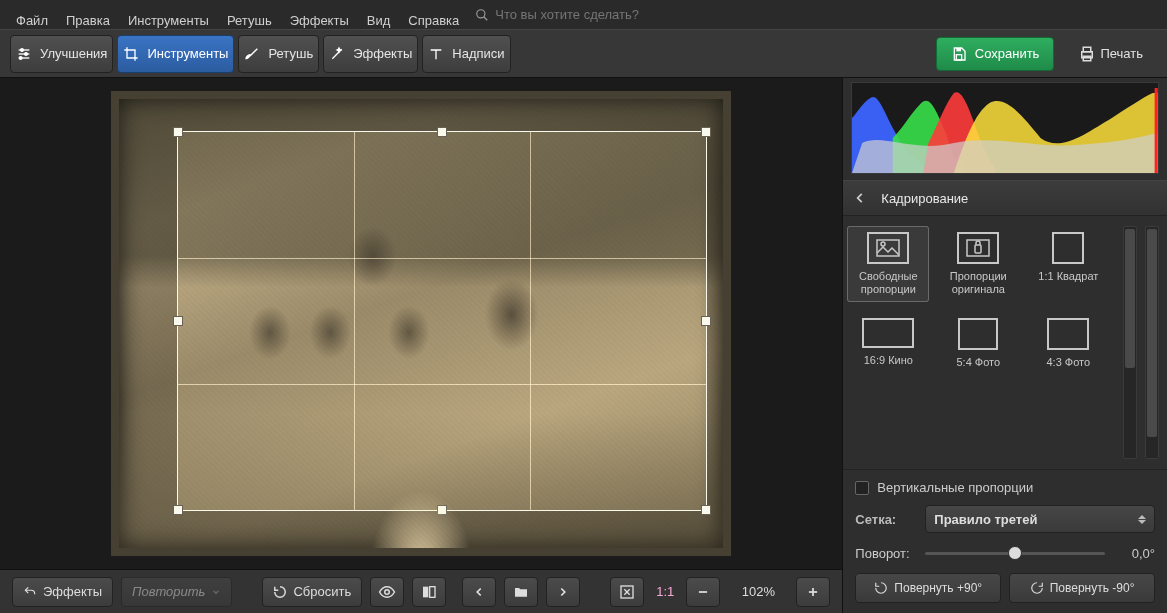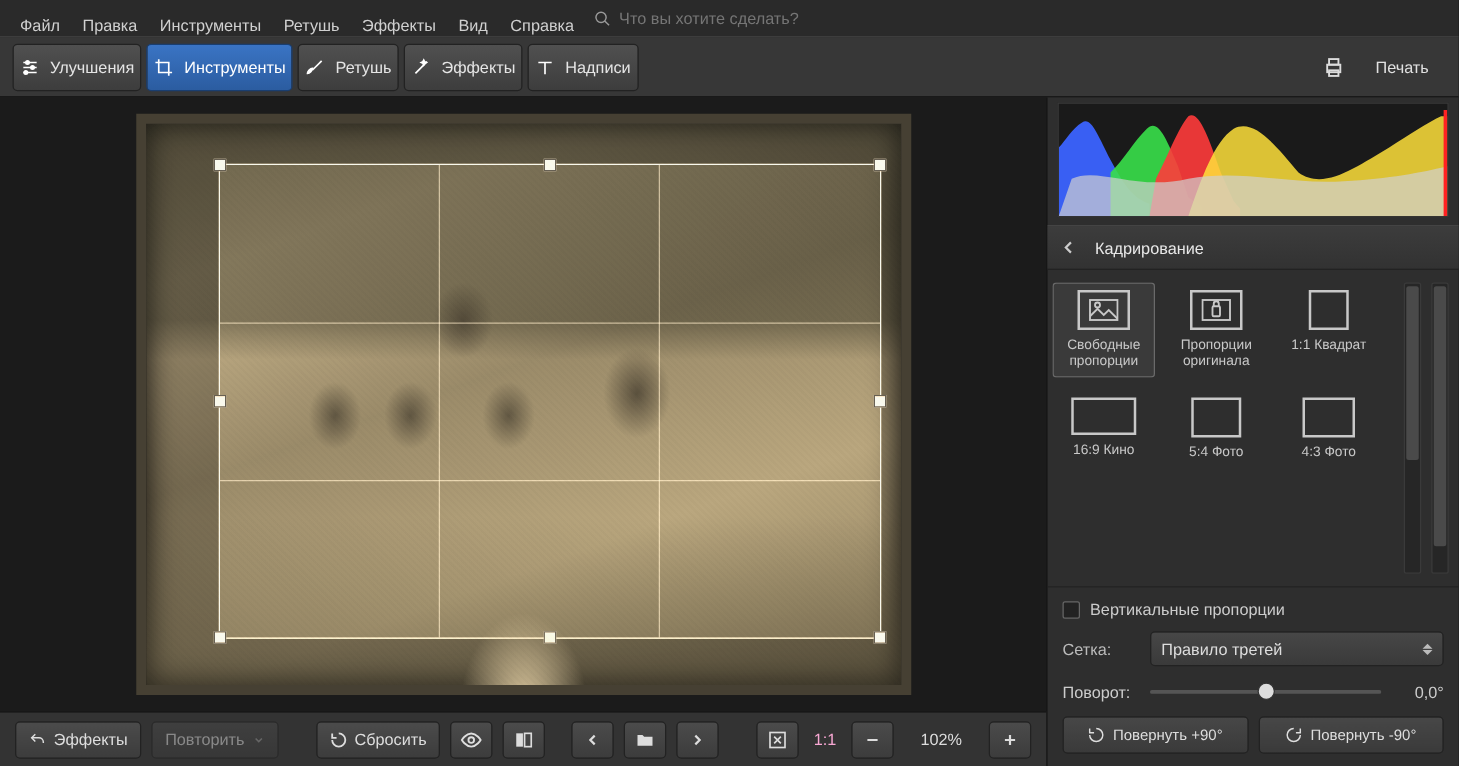--- a/index.html
+++ b/index.html
@@ -9,21 +9,21 @@
 .menu-item { padding: 4px 8px; color: #d0d0d0; cursor: pointer; margin-top: 12px; }
 .search-box { display: flex; align-items: center; margin-left: 6px; color: #888; gap: 6px; }
 .search-box input { background: transparent; border: none; outline: none; color: #14b8a6; width: 180px; font-size: 13px; }
 
 .toolbar { background: #373737; height: 48px; display: flex; align-items: center; padding: 0 10px; gap: 0; border-bottom: 1px solid #111; }
 .tool-tab { display: flex; align-items: center; gap: 8px; padding: 0 5px; height: 38px; color: #e5e5e5; border-radius: 4px; cursor: pointer; margin-right: 4px; background: linear-gradient(#505050,#3d3d3d); border:1px solid #222; }
 .tool-tab.active { background: linear-gradient(#3a74c4,#2b5ca0); border:1px solid #1a3e70; color:#fff; }
 .tool-tab .ic { width:16px; height:16px; display:inline-flex; }
 .spacer { flex:1; }
 .btn-save { background: linear-gradient(#2fae5f,#1f8b49); border:1px solid #126b34; color:#fff; height:34px; display:flex; align-items:center; gap:8px; padding:0 14px; border-radius:4px; cursor:pointer; margin-right:10px;}
-.btn-print { display:flex; align-items:center; gap:24px; height:34px; padding:0 14px; cursor:pointer; color:#e0e0e0; }
+.btn-print { display:flex; align-items:center; gap:4px; height:34px; padding:0 14px; cursor:pointer; color:#e0e0e0; }
 
 .main { flex:1; display:flex; min-height:0; }
 .canvas-area { flex:1; background:#1b1b1b; position:relative; display:flex; flex-direction:column; }
 .canvas-viewport { flex:1; display:flex; align-items:center; justify-content:center; position:relative; }
 
 .photo { position:relative; width:620px; height:465px; background: linear-gradient(160deg,#9c8c63 0%, #b7a67a 20%, #8b7d56 45%, #a99869 70%, #7d7049 100%); border:8px solid #3a362a; box-shadow: 0 0 25px #000 inset; filter: sepia(0.6) contrast(0.95); overflow:hidden; }
 .photo::before { content:""; position:absolute; inset:0; background:
   radial-gradient(ellipse 40px 50px at 42% 35%, rgba(60,50,35,0.7) 0%, transparent 60%),
   radial-gradient(ellipse 35px 45px at 25% 52%, rgba(55,48,32,0.65) 0%, transparent 60%),
   radial-gradient(ellipse 35px 45px at 35% 52%, rgba(55,48,32,0.65) 0%, transparent 60%),
@@ -62,39 +62,39 @@
 .preset .thumb.wide { width:52px; height:30px; }
 .preset .thumb.narrow { width:40px; height:32px; }
 .preset .lbl { font-size:11px; text-align:center; color:#c8c8c8; line-height:1.2; white-space:pre-line; }
 
 .mini-scroll { width:14px; background:#262626; border:1px solid #3a3a3a; border-radius:2px; position:relative; }
 .mini-scroll .thumb-s { position:absolute; left:1px; right:1px; top:2px; height:60%; background:#4a4a4a; border-radius:2px; }
 
 .panel-controls { padding: 0 12px 10px 12px; display:flex; flex-direction:column; gap:10px; border-top: 1px solid #222; margin-top:auto;}
 .chk-row { display:flex; align-items:center; gap:8px; padding-top:10px; }
 .chk { width:14px; height:14px; border:1px solid #666; border-radius:2px; background:#222; }
-.row { display:flex; align-items:center; gap:10px; }
+.row { display:flex; align-items:center; gap:10px;font-weight:bold; }
 .row .label { width:60px; color:#bbb; }
 .select { flex:1; height:28px; background:linear-gradient(#474747,#3a3a3a); border:1px solid #222; border-radius:4px; display:flex; align-items:center; justify-content:space-between; padding:0 8px; color:#ddd; cursor:pointer;}
 .select .spin { display:flex; flex-direction:column; gap:1px; }
 .select .spin span{width:0;height:0;border-left:4px solid transparent;border-right:4px solid transparent;}
 .select .spin .up{border-bottom:4px solid #bbb}.select .spin .dn{border-top:4px solid #bbb}
 
 .slider-row { display:flex; align-items:center; gap:10px; }
 .slider { flex:1; height:20px; position:relative; }
 .slider .track { position:absolute; left:0; right:0; top:9px; height:3px; background:#555; border-radius:2px;}
 .slider .knob { position:absolute; top:3px; width:14px; height:14px; border-radius:50%; background:#ddd; border:1px solid #333; }
 
 .btn-ghost { height:30px; background:linear-gradient(#474747,#3a3a3a); border:1px solid #222; border-radius:4px; display:inline-flex; align-items:center; justify-content:center; gap:6px; padding:0 10px; color:#ddd; cursor:pointer; font-size:12px;}
 .rotate-row { display:flex; gap:8px; }
 .rotate-row .btn-ghost { flex:1; }
 
 .footer { height:44px; background:#333; border-top:1px solid #111; display:flex; align-items:center; padding:0 12px; gap:8px; }
 .fbtn { height:30px; min-width:34px; background:linear-gradient(#4b4b4b,#3c3c3c); border:1px solid #222; border-radius:4px; display:inline-flex; align-items:center; justify-content:center; gap:6px; padding:0 10px; color:#ddd; cursor:pointer; }
-.fbtn.disabled { opacity:0.5; cursor:default; }
+.fbtn.disabled { opacity:0.5; cursor:default;font-style:italic; }
 .fbtn.icon { padding:0; width:34px; }
 .zoom-label { width:60px; text-align:center; color:#ddd; }
 .footer .gap { width:14px; }
 .footer .spacer2{flex:1}
 
 svg { display:block; }
 </style>
 </head>
 <body>
 
@@ -158,20 +158,28 @@
   </div>
   <div class="tool-tab">
     <span class="ic">
         <svg viewBox="0 0 24 24" width="16" height="16" stroke="#fff" fill="none" stroke-width="2">
           <path d="M4 6h16M12 6v14"></path>
         </svg>
       </span>
     <span>Надписи</span>
   </div>
   <div class="spacer"></div>
+  <div class="btn-save">
+    <svg width="16" height="16" viewBox="0 0 24 24" fill="#fff">
+        <path d="M5 3h11l5 5v13H5z" fill="none" stroke="#fff" stroke-width="2"></path>
+        <rect x="8" y="3" width="7" height="5" fill="#fff"></rect>
+        <rect x="8" y="13" width="8" height="8" fill="none" stroke="#fff" stroke-width="2"></rect>
+      </svg>
+    <span>Сохранить</span>
+  </div>
   <div class="btn-print">
     <svg width="18" height="18" viewBox="0 0 24 24" fill="none" stroke="#ddd" stroke-width="2">
         <rect x="5" y="9" width="14" height="8"></rect>
         <rect x="7" y="3" width="10" height="6"></rect>
         <rect x="7" y="15" width="10" height="6"></rect>
       </svg>
     <span>Печать</span>
   </div>
 </div>
 

